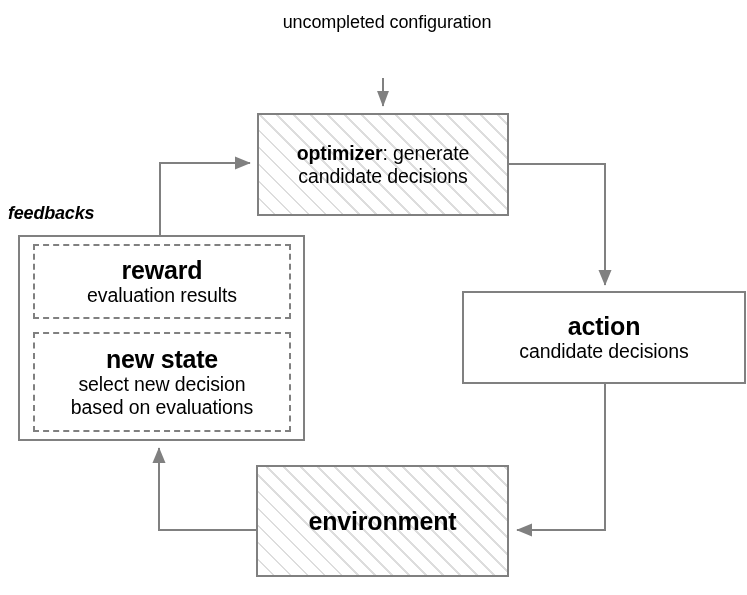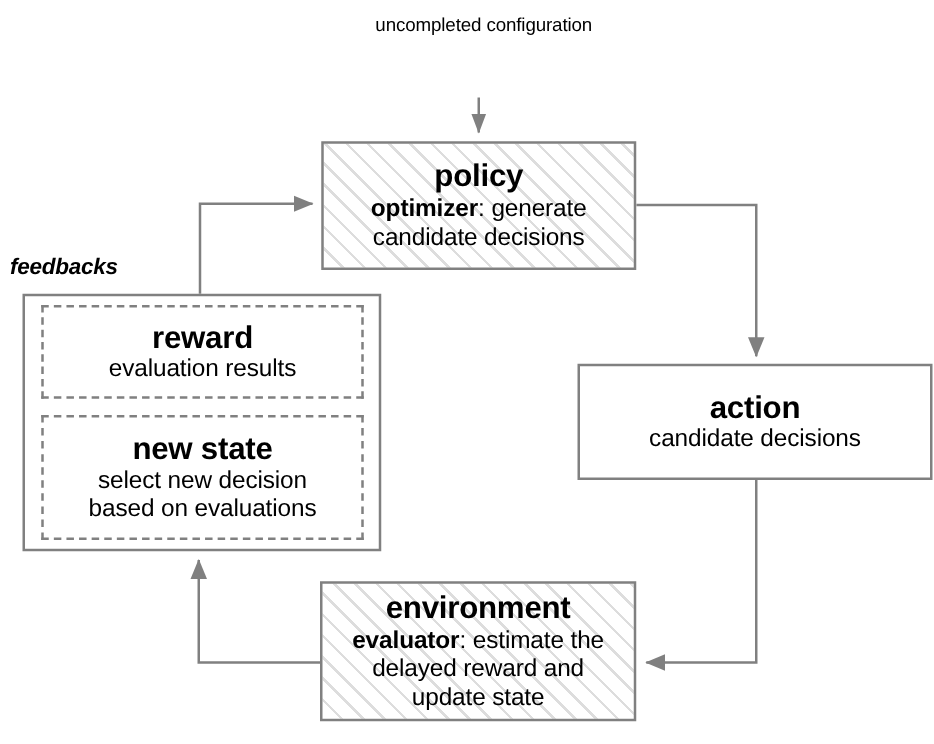--- a/index.html
+++ b/index.html
@@ -74,21 +74,21 @@
 
   
   #current-state-caption {
     position: absolute;
     left: 237px;
     top: 10px;
     width: 300px;
     text-align: center;
   }
   #current-state-caption .title { font-size: 25px; }
-  #current-state-caption .subtitle { font-size: 15px; margin-top: 2px; }
+  #current-state-caption .subtitle { font-size: 18px; margin-top: 2px; }
 
   #feedbacks-label {
     position: absolute;
     left: 8px;
     top: 203px;
     font-weight: bold;
     font-size: 18px;
     letter-spacing: -0.2px;
     font-style: italic;
   }
@@ -152,39 +152,33 @@
     <g>
       <path d="M256,530 L159,530 L159,448" stroke="#808080" stroke-width="2" fill="none" stroke-linejoin="miter" marker-end="url(#arrowhead)"></path>
     </g>
   </svg>
 
   <div id="current-state-caption">
     <div class="subtitle">uncompleted configuration</div>
   </div>
 
   <div id="policy-node" class="node hatched">
-    <div class="title">policy</div>
     <div class="subtitle">
       <span><b>optimizer</b><span>: </span><span>generate</span></span>
       <div>candidate decisions</div>
     </div>
   </div>
 
   <div id="action-node" class="node solid">
     <div class="title">action</div>
     <div class="subtitle">candidate decisions</div>
   </div>
 
   <div id="environment-node" class="node hatched">
     <div class="title">environment</div>
-    <div class="subtitle">
-      <span><b>evaluator</b><span>: </span><span>estimate the</span></span>
-      <div>delayed reward and</div>
-      <div>update state</div>
-    </div>
   </div>
 
   <div id="feedbacks-label">feedbacks</div>
 
   <div id="feedbacks-group" class="node solid"></div>
 
   <div id="newstate-node" class="node dashed">
     <div class="title">new state</div>
     <div class="subtitle">
       <div>select new decision</div>

